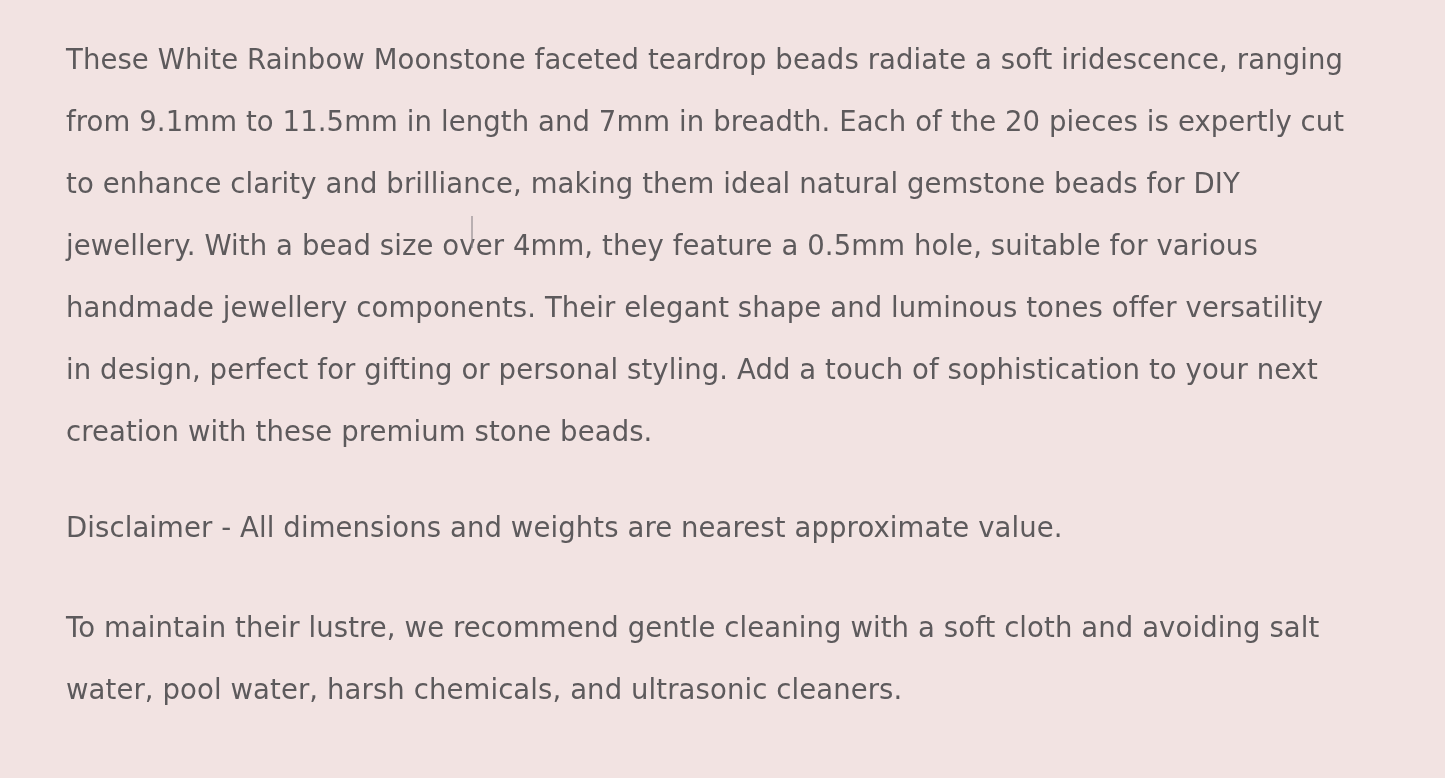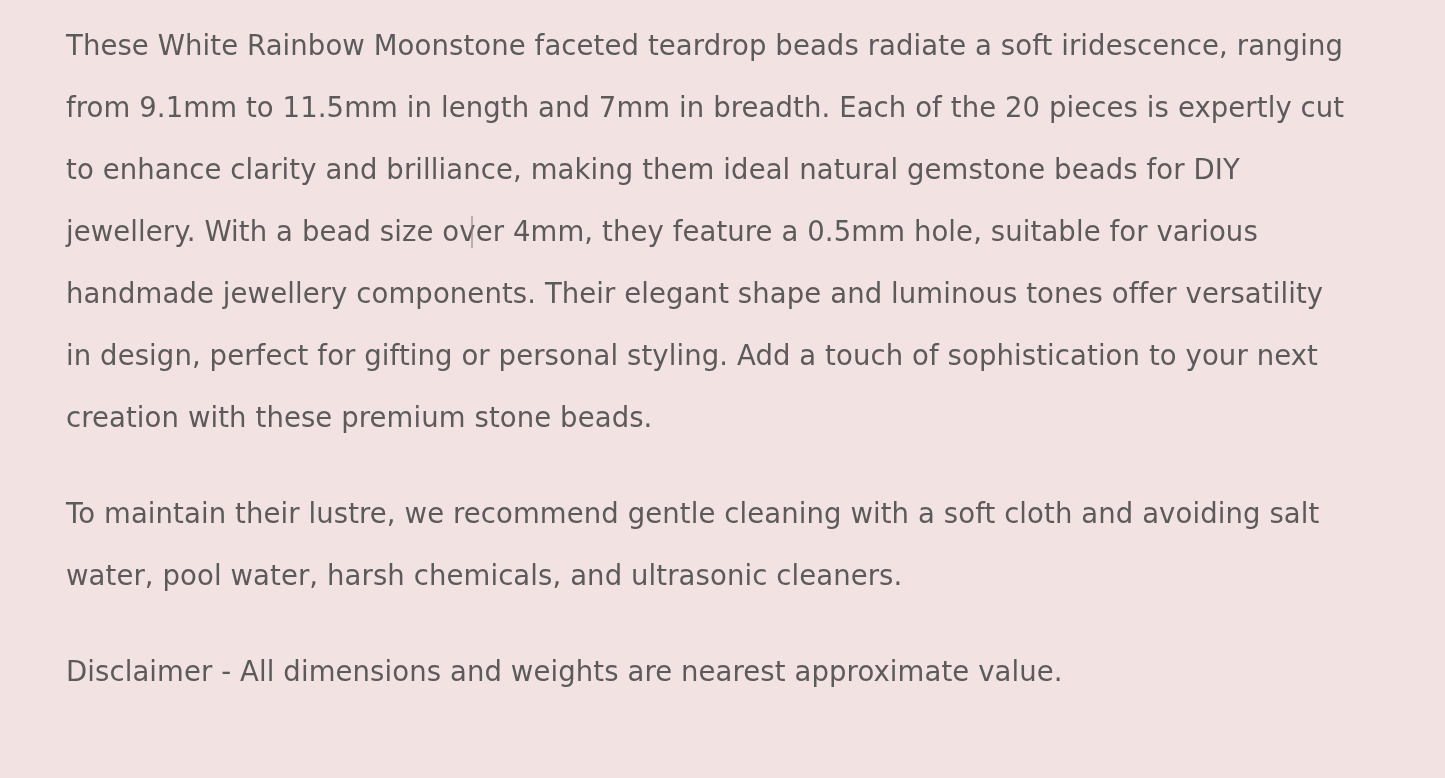--- a/index.html
+++ b/index.html
@@ -12,21 +12,21 @@
     background: #f2e3e2;
     font-family: "DejaVu Sans", "Liberation Sans", sans-serif;
     overflow: hidden;
   }
   .page {
     position: relative;
     width: 1445px;
     height: 778px;
     background: #f2e3e2;
     box-sizing: border-box;
-    padding: 14px 90px 0 66px;
+    padding: 28px 90px 0 66px;
   }
   .description-block {
     margin: 0;
   }
   p.para {
     margin: 0 0 38px 0;
     font-size: 27.5px;
     line-height: 62px;
     color: #5d5a5c;
     font-weight: 400;
@@ -51,17 +51,17 @@
     background: #8a8589;
     opacity: 0.55;
   }
 </style>
 </head>
 <body>
 
 <div class="page">
   <div class="description-block">
     <p class="para para-main">These White Rainbow Moonstone faceted teardrop beads radiate a soft iridescence, ranging from 9.1mm to 11.5mm in length and 7mm in breadth. Each of the 20 pieces is expertly cut to enhance clarity and brilliance, making them ideal natural gemstone beads for DIY jewellery. With a bead size over 4mm, they feature a 0.5mm hole, suitable for various handmade jewellery components. Their elegant shape and luminous tones offer versatility in design, perfect for gifting or personal styling. Add a touch of sophistication to your next creation with these premium stone beads.</p>
+    <p class="para para-disclaimer">Disclaimer - All dimensions and weights are nearest approximate value.</p>
     <p class="para para-care">To maintain their lustre, we recommend gentle cleaning with a soft cloth and avoiding salt water, pool water, harsh chemicals, and ultrasonic cleaners.</p>
-    <p class="para para-disclaimer">Disclaimer - All dimensions and weights are nearest approximate value.</p>
   </div>
   <div class="caret"></div>
 </div>
 
 </body></html>

